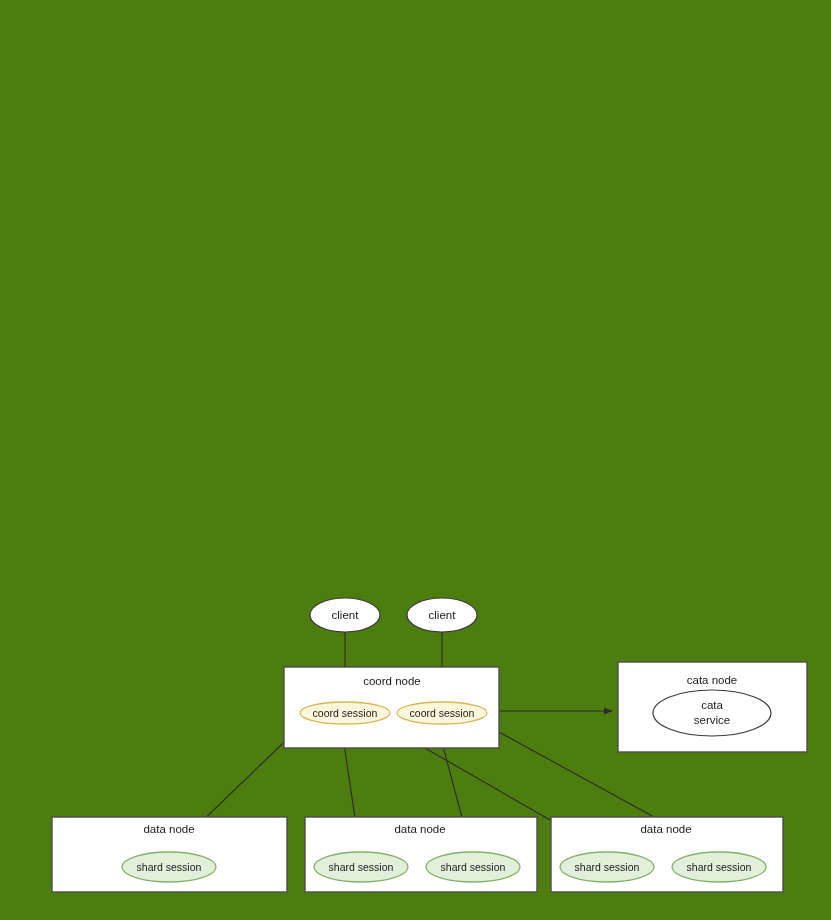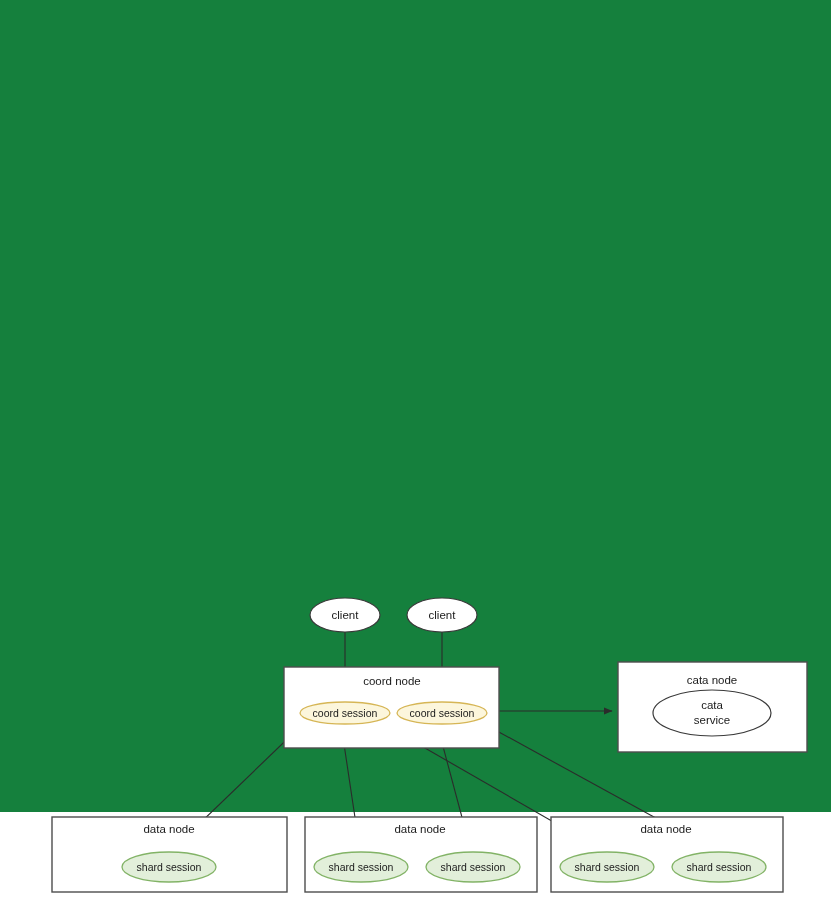--- a/index.html
+++ b/index.html
@@ -9,22 +9,22 @@
   }
   body {
     width: 831px;
     height: 920px;
     overflow: hidden;
     font-family: "Liberation Sans", sans-serif;
   }
   #canvas {
     position: relative;
     width: 831px;
-    height: 812px;
-    background: #15803d;
+    height: 920px;
+    background: #4d7c0f;
   }
   svg#diagram {
     position: absolute;
     left: 0;
     top: 0;
     width: 831px;
     height: 920px;
   }
   .node-box {
     fill: #ffffff;

